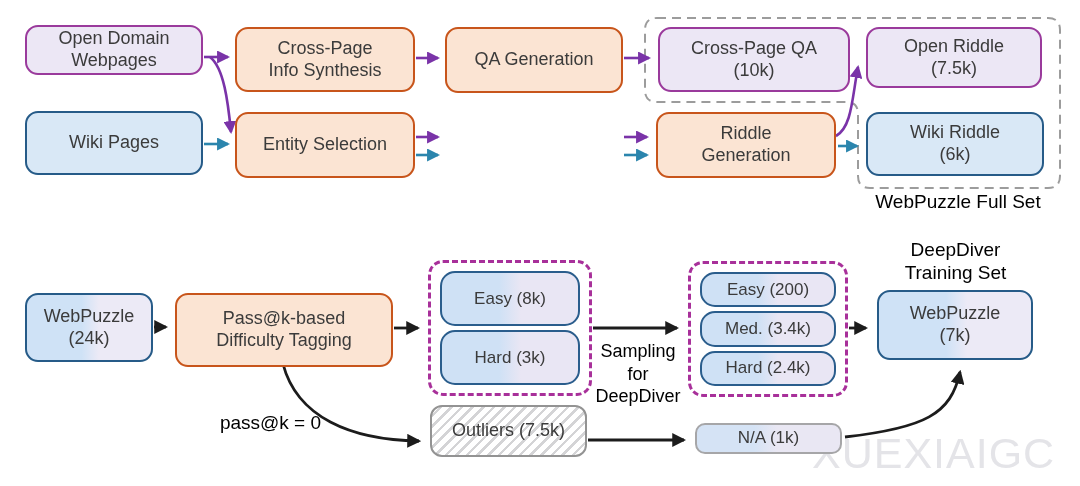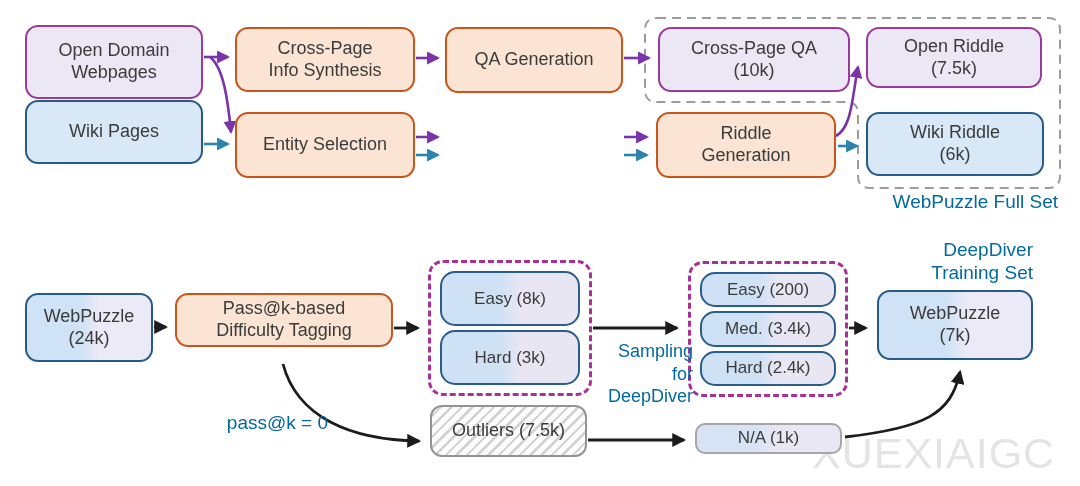--- a/index.html
+++ b/index.html
@@ -31,22 +31,22 @@
   .dashed-container{
     position:absolute;box-sizing:border-box;border:3px dashed #a8309a;border-radius:15px;
     display:flex;flex-direction:column;gap:4px;padding:8px 9px;z-index:3;
   }
   .pill{
     flex:1;box-sizing:border-box;border:2.5px solid #2a5d8c;border-radius:15px;
     background:linear-gradient(90deg,#cfe1f5 0%,#cfe1f5 42%,#e9e6f4 58%,#e9e6f4 100%);
     display:flex;align-items:center;justify-content:center;font-size:17px;
   }
   .annot{
-    position:absolute;text-align:right;white-space:pre-line;font-size:19px;
-    line-height:1.25;z-index:3;color:#0369a1;
+    position:absolute;text-align:center;white-space:pre-line;font-size:19px;
+    line-height:1.25;z-index:3;color:#000000;
   }
   #watermark{
     position:absolute;left:812px;top:429px;font-size:43px;letter-spacing:1px;
     color:#e4e4e8;z-index:1;font-weight:400;
   }
   #arrow-layer{position:absolute;left:0;top:0;z-index:2;}
 </style>
 </head>
 <body>
 
@@ -84,40 +84,40 @@
 
     <path d="M154 327 H166" fill="none" stroke="#1c1c1c" stroke-width="2.8" marker-end="url(#ab)"></path>
     <path d="M394 328 H418" fill="none" stroke="#1c1c1c" stroke-width="2.8" marker-end="url(#ab)"></path>
     <path d="M593 328 H677" fill="none" stroke="#1c1c1c" stroke-width="2.8" marker-end="url(#ab)"></path>
     <path d="M849 328 H866" fill="none" stroke="#1c1c1c" stroke-width="2.8" marker-end="url(#ab)"></path>
     <path d="M283 364 C297 417 350 440 419 441" fill="none" stroke="#1c1c1c" stroke-width="2.8" marker-end="url(#ab)"></path>
     <path d="M588 440 H684" fill="none" stroke="#1c1c1c" stroke-width="2.8" marker-end="url(#ab)"></path>
     <path d="M845 437 C925 428 951 414 960 372" fill="none" stroke="#1c1c1c" stroke-width="2.8" marker-end="url(#ab)"></path>
   </svg>
 
-  <div class="node purple-node" style="left:25px;top:25px;width:178px;height:74px;">Open Domain
+  <div class="node purple-node" style="left:25px;top:25px;width:178px;height:50px;">Open Domain
 Webpages</div>
-  <div class="node blue-node" style="left:25px;top:100px;width:178px;height:64px;">Wiki Pages</div>
+  <div class="node blue-node" style="left:25px;top:111px;width:178px;height:64px;">Wiki Pages</div>
   <div class="node orange-node" style="left:235px;top:112px;width:180px;height:66px;">Entity Selection</div>
   <div class="node orange-node" style="left:235px;top:27px;width:180px;height:65px;">Cross-Page
 Info Synthesis</div>
   <div class="node orange-node" style="left:445px;top:27px;width:178px;height:66px;">QA Generation</div>
   <div class="node purple-node" style="left:658px;top:27px;width:192px;height:65px;">Cross-Page QA
 (10k)</div>
   <div class="node orange-node" style="left:656px;top:112px;width:180px;height:66px;">Riddle
 Generation</div>
   <div class="node purple-node" style="left:866px;top:27px;width:176px;height:61px;">Open Riddle
 (7.5k)</div>
   <div class="node blue-node" style="left:866px;top:112px;width:178px;height:64px;">Wiki Riddle
 (6k)</div>
   <div class="annot" style="left:858px;top:190px;width:200px;">WebPuzzle Full Set</div>
 
   <div class="node bluegrad-node" style="left:25px;top:293px;width:128px;height:69px;">WebPuzzle
 (24k)</div>
-  <div class="node orange-node" style="left:175px;top:293px;width:218px;height:54px;">Pass@k-based
+  <div class="node orange-node" style="left:175px;top:293px;width:218px;height:74px;">Pass@k-based
 Difficulty Tagging</div>
 
   <div class="dashed-container" style="left:428px;top:260px;width:164px;height:136px;">
     <div class="pill">Easy (8k)</div>
     <div class="pill">Hard (3k)</div>
   </div>
 
   <div class="dashed-container" style="left:688px;top:261px;width:160px;height:136px;">
     <div class="pill">Easy (200)</div>
     <div class="pill">Med. (3.4k)</div>

